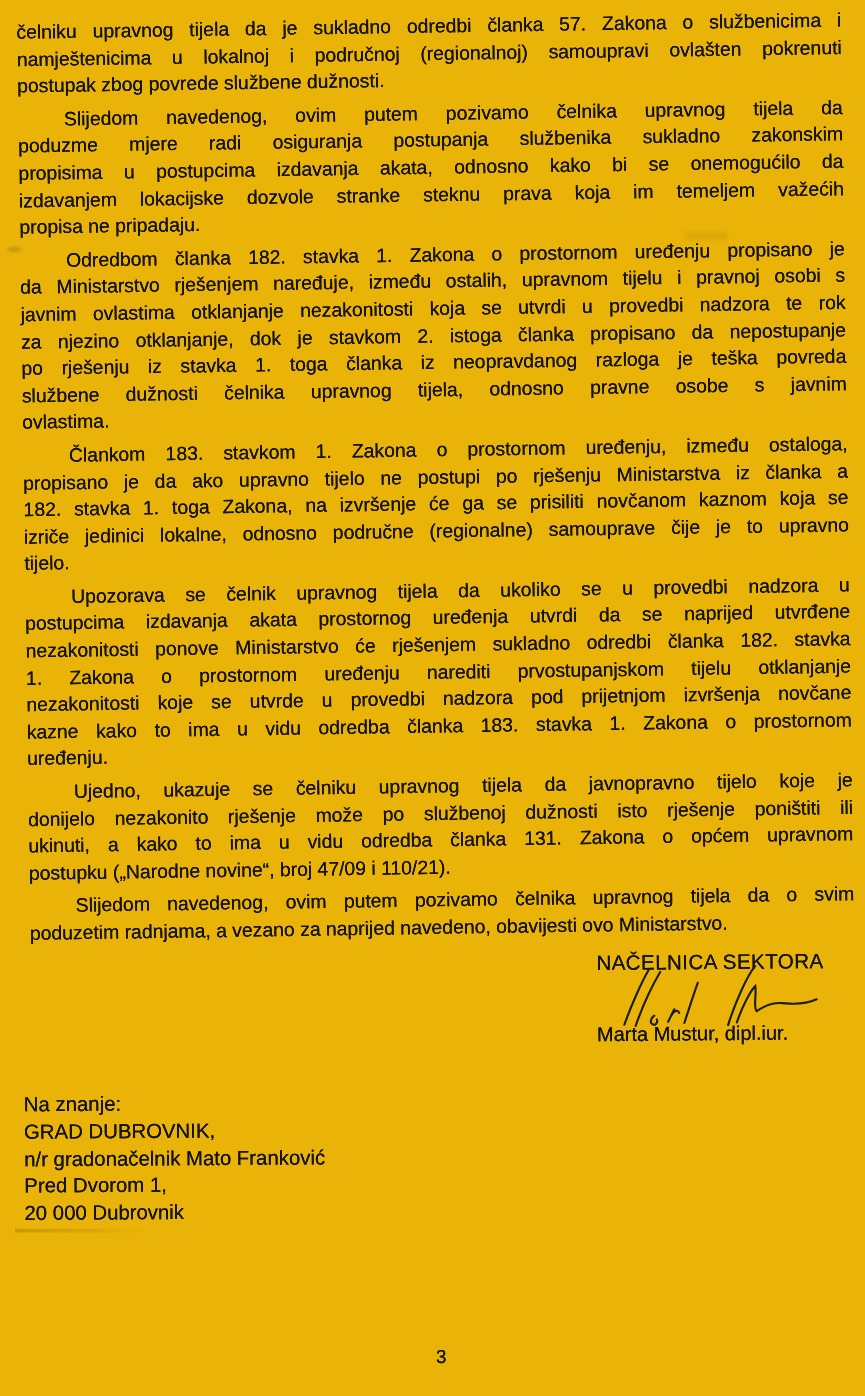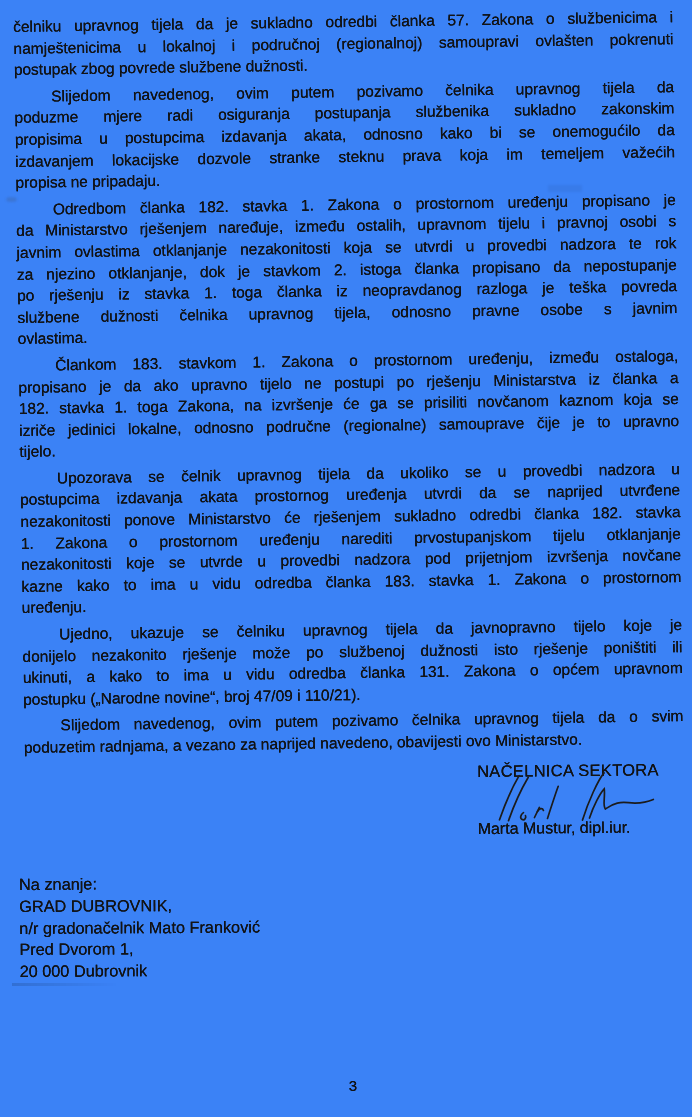--- a/index.html
+++ b/index.html
@@ -1,20 +1,20 @@
 <!DOCTYPE html>
 <html><head>
 <meta charset="utf-8">
 <style>
   html, body { margin: 0; padding: 0; background: #e8e8e8; }
   .page {
     position: relative;
     width: 692px;
     height: 1117px;
-    background: #3b82f6;
+    background: #eab308;
     overflow: hidden;
     font-family: "Liberation Sans", sans-serif;
     color: #141414;
   }
   
   .body-text {
     position: absolute;
     left: 13px;
     top: 16px;
     width: 660px;

